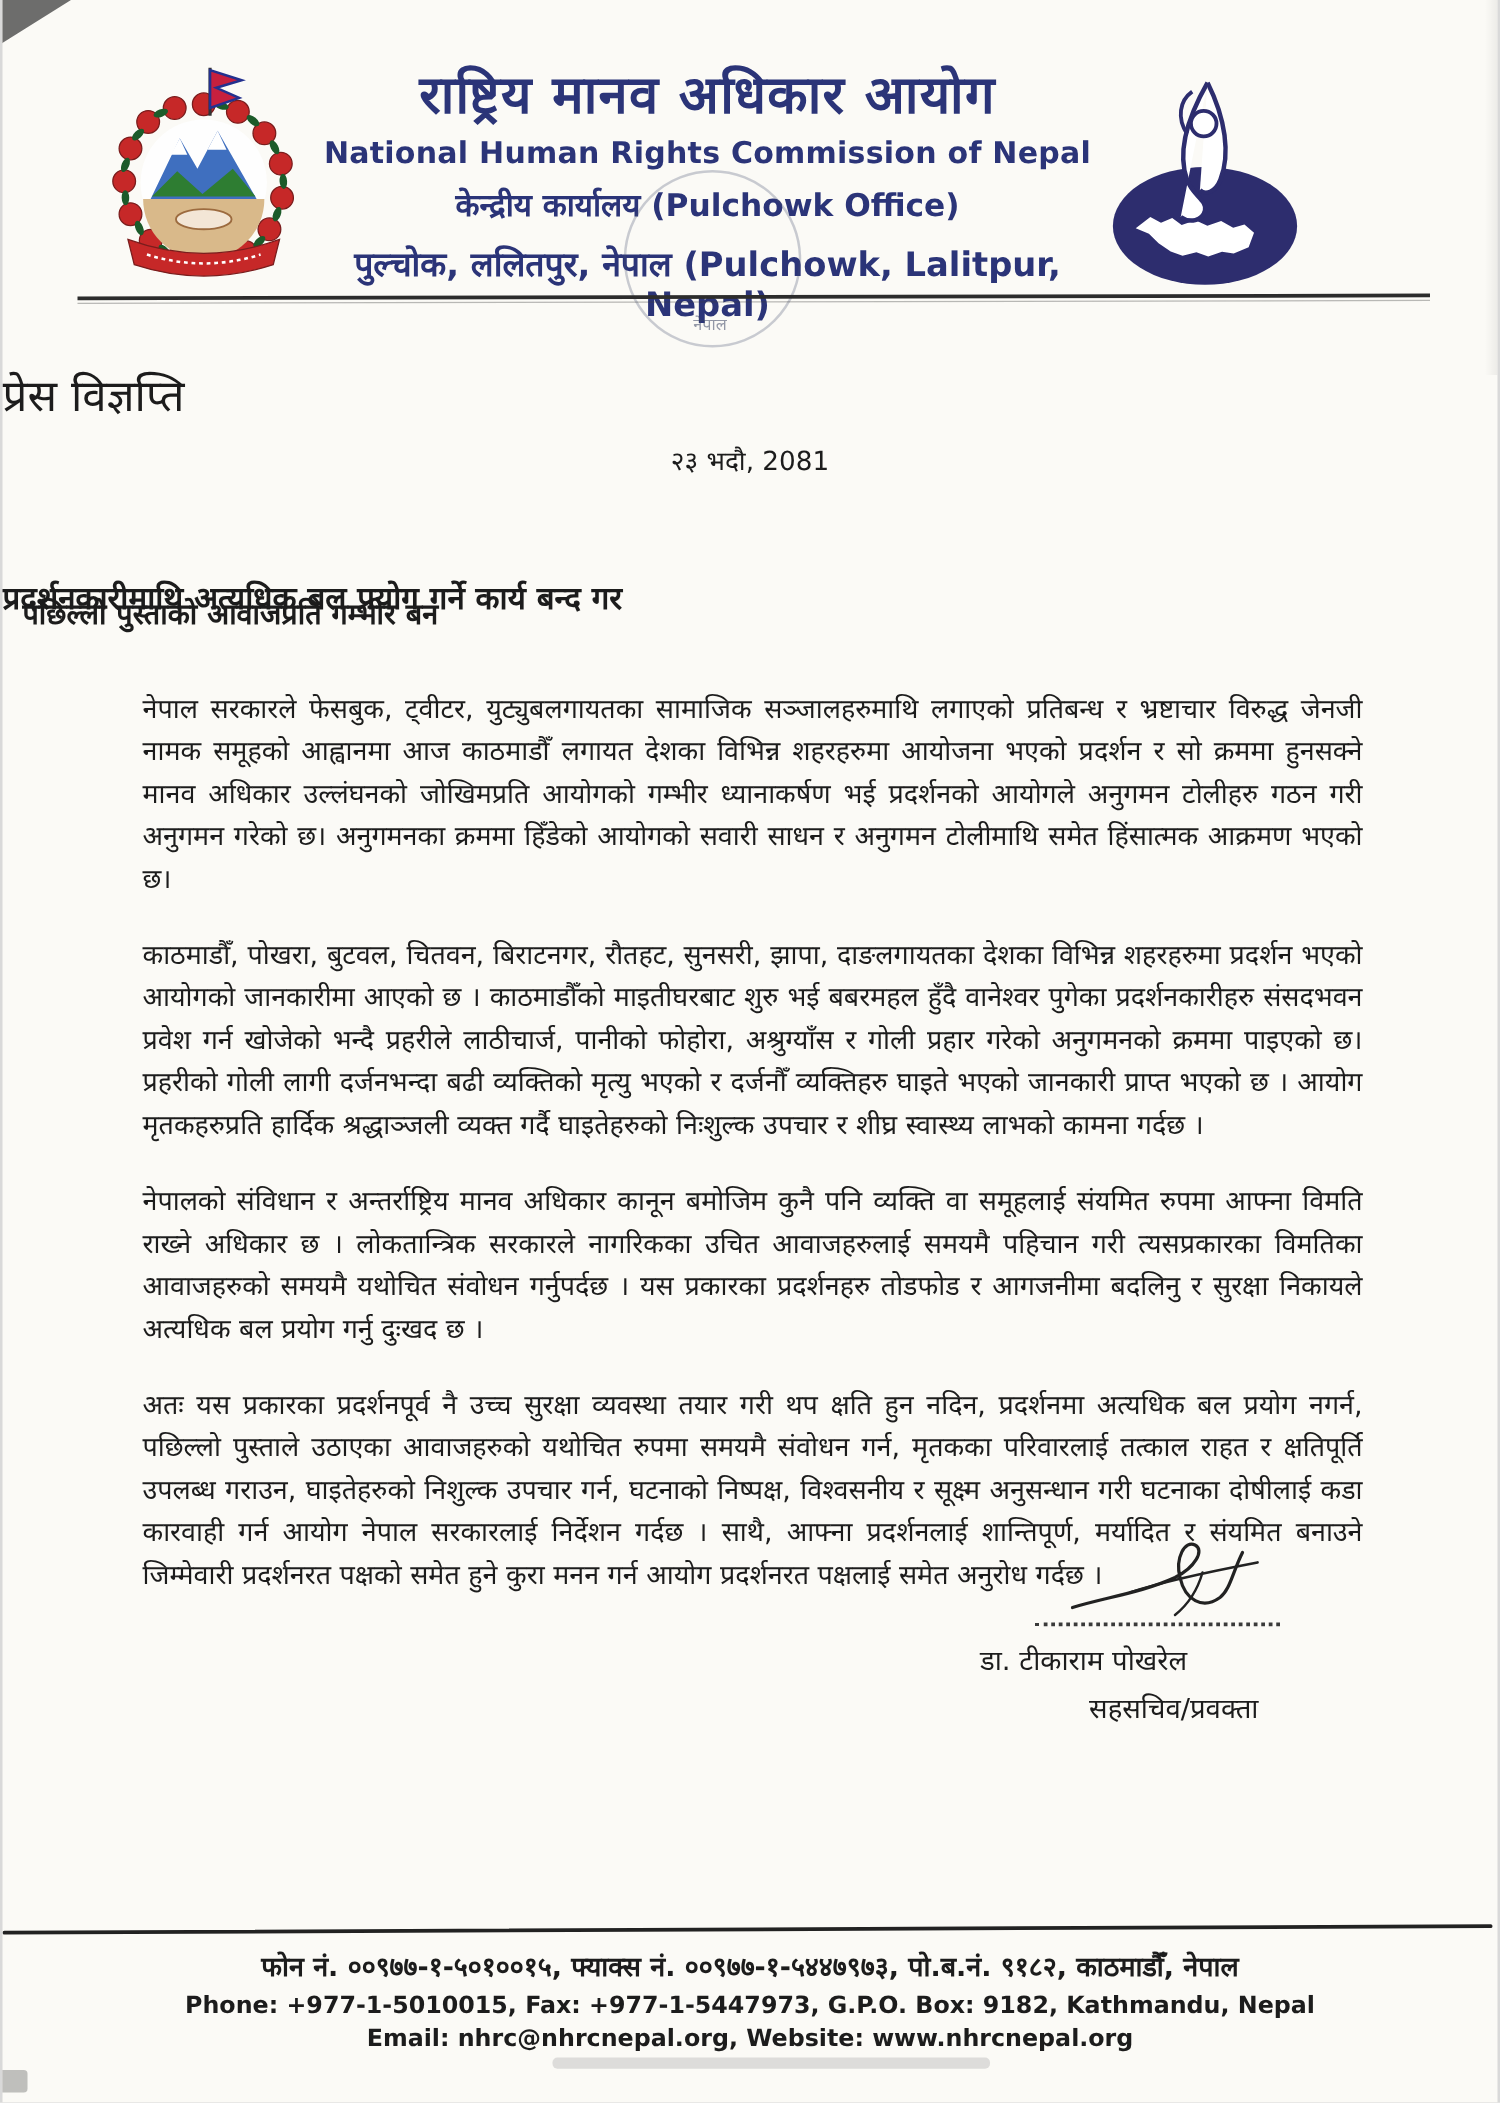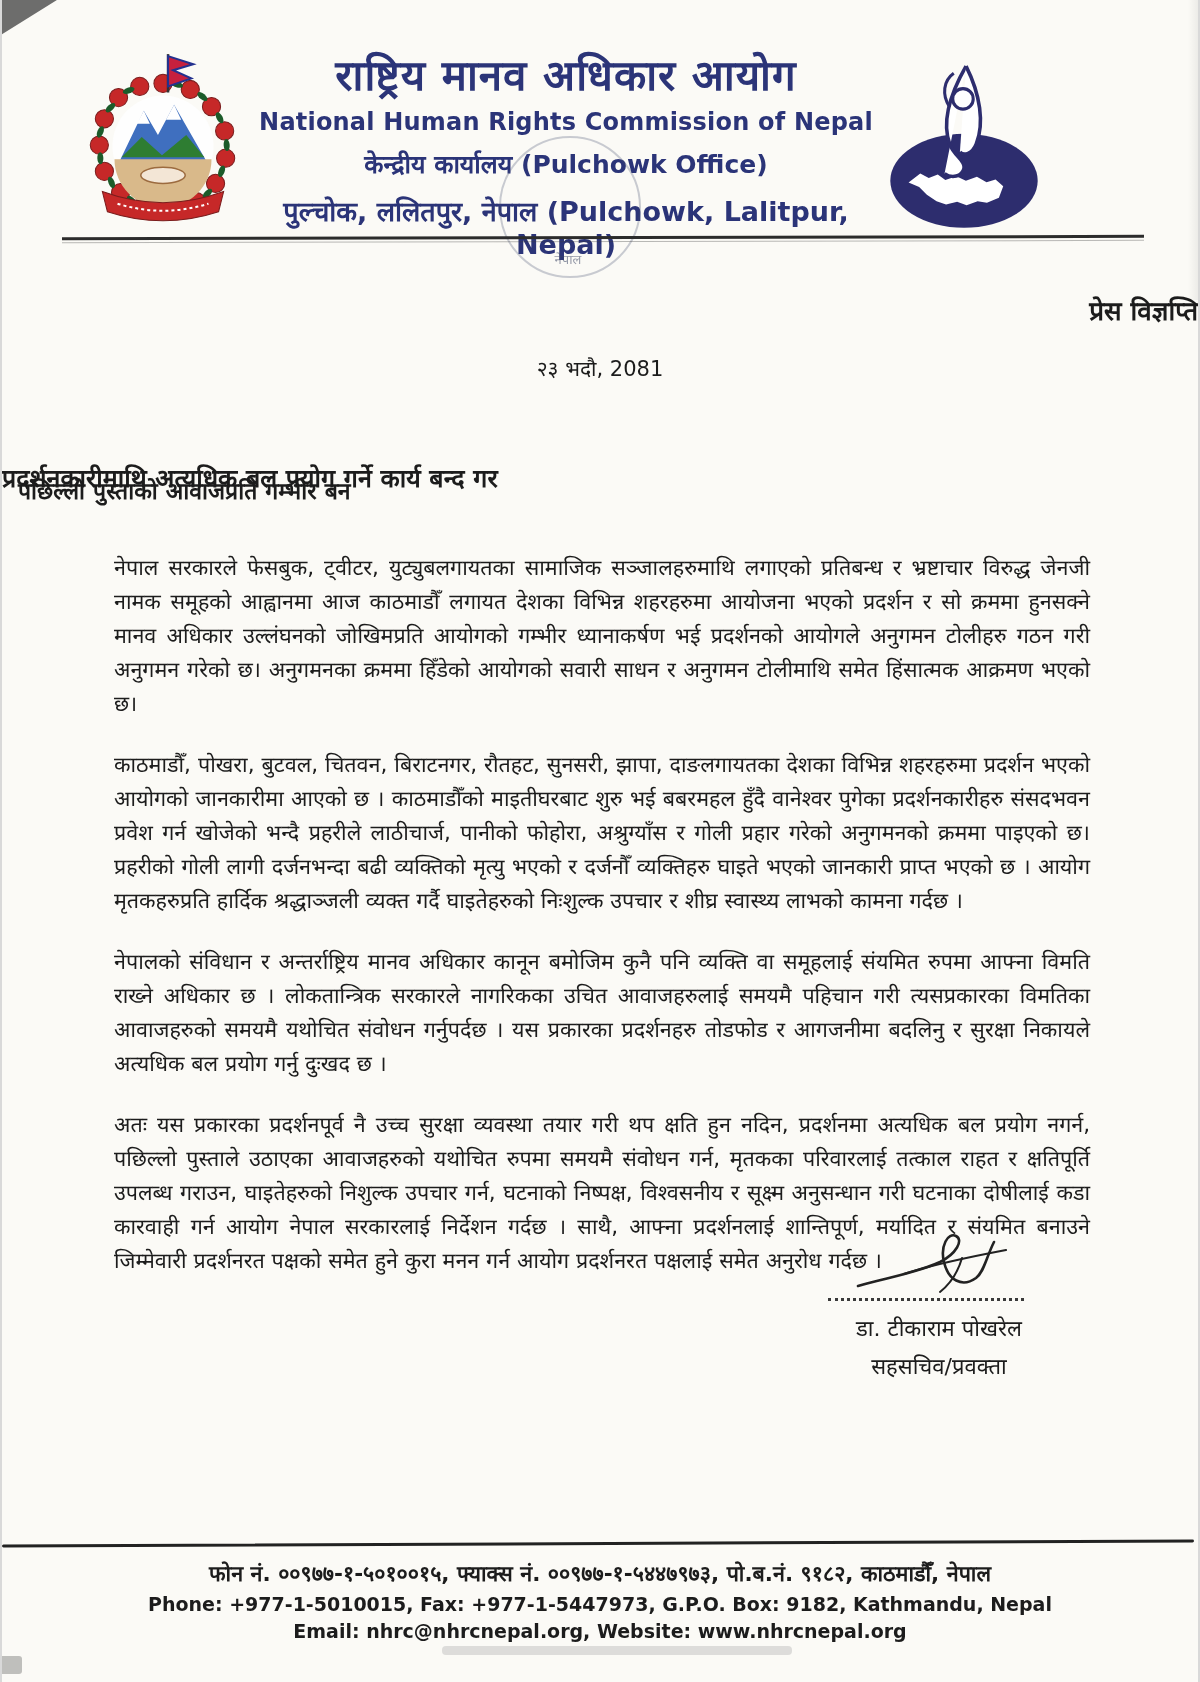--- a/index.html
+++ b/index.html
@@ -24,31 +24,31 @@
   .head-np-title{font-size:42px;font-weight:bold;letter-spacing:1px;line-height:1.15;}
   .head-en-title{font-size:24px;font-weight:bold;margin-top:8px;letter-spacing:.2px;}
   .head-office{font-size:25px;font-weight:bold;margin-top:10px;}
   .head-addr{font-size:27px;font-weight:bold;margin-top:12px;}
   .stamp-circle{position:absolute;left:497px;top:136px;width:138px;height:138px;border:2px solid rgba(70,80,110,.28);border-radius:50%;}
   .stamp-text{position:absolute;left:450px;top:250px;width:232px;text-align:center;font-size:13px;color:rgba(60,70,100,.55);}
   .head-rule{position:absolute;left:60px;top:236px;width:1082px;height:3px;background:#2c2c2c;transform:rotate(-.12deg);}
   .head-rule2{position:absolute;left:60px;top:241px;width:1082px;height:1px;background:rgba(60,60,60,.35);transform:rotate(-.12deg);}
 
   
-  .doc-type{position:absolute;left:0;top:292px;width:100%;text-align:right;font-size:26px;font-weight:700;}
+  .doc-type{position:absolute;left:0;top:292px;width:100%;text-align:left;font-size:35px;font-weight:400;}
   .doc-date{position:absolute;left:0;top:354px;width:100%;text-align:center;font-size:21px;}
   .doc-h1{position:absolute;left:0;top:416px;width:100%;text-align:left;font-size:25px;font-weight:bold;margin-top:44px;}
   .doc-h2{position:absolute;left:16px;top:474px;width:100%;text-align:left;font-size:23px;font-weight:bold;}
   .body-text{position:absolute;left:112px;top:551px;width:976px;}
   .body-text p{margin:0 0 27px 0;font-size:21.5px;line-height:34px;text-align:justify;}
 
   
   .sig-svg{position:absolute;left:842px;top:1228px;width:180px;height:74px;}
   .sig-dots{position:absolute;left:826px;top:1290px;width:196px;border-bottom:3px dotted #3a3a3a;height:8px;}
-  .sig-name{position:absolute;left:782px;top:1312px;width:310px;text-align:center;font-size:22px;}
+  .sig-name{position:absolute;left:782px;top:1312px;width:310px;text-align:left;font-size:22px;}
   .sig-role{position:absolute;left:782px;top:1350px;width:310px;text-align:center;font-size:22px;}
 
   
   .foot-rule{position:absolute;left:0;top:1542px;width:1192px;height:3px;background:#222;transform:rotate(-.25deg);border-radius:2px;}
   .foot-np{position:absolute;left:0;top:1558px;width:100%;text-align:center;font-size:21.5px;font-weight:bold;}
   .foot-en{position:absolute;left:0;top:1593px;width:100%;text-align:center;font-size:19px;font-weight:600;}
   .foot-mail{position:absolute;left:0;top:1620px;width:100%;text-align:center;font-size:19px;font-weight:600;}
   .foot-smudge{position:absolute;left:440px;top:1646px;width:350px;height:9px;background:#b9b9b9;opacity:.45;border-radius:4px;}
 </style>
 </head>

